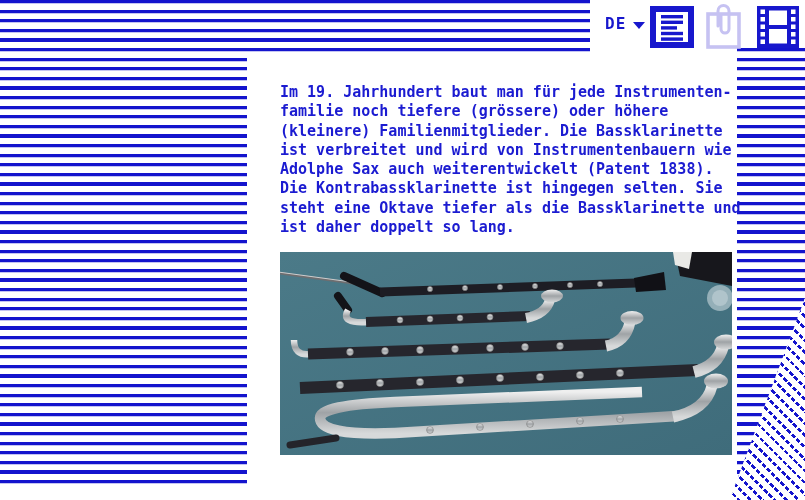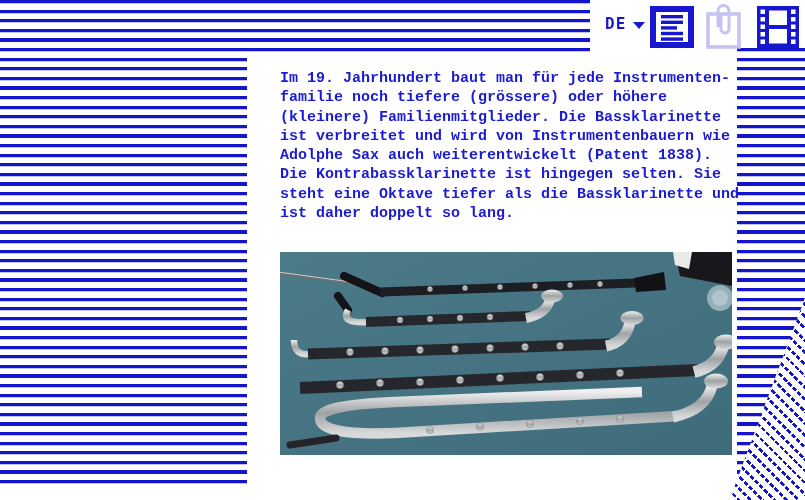--- a/index.html
+++ b/index.html
@@ -29,24 +29,23 @@
     position:absolute;left:605px;top:14px;display:flex;align-items:center;gap:7px;
     color:#1717cd;font-size:16px;font-weight:bold;cursor:pointer;letter-spacing:1px;
   }
   .chev{width:0;height:0;border-left:6px solid transparent;border-right:6px solid transparent;border-top:7px solid #1717cd;margin-top:3px;}
   .hicon{position:absolute;cursor:pointer;background:none;border:none;padding:0;}
   .icon-doc{left:650px;top:6px;}
   .icon-clip{left:703px;top:1px;}
   .icon-film{left:756px;top:6px;}
   
   .body-text{
-    position:absolute;left:280px;top:69px;width:480px;
+    position:absolute;left:280px;top:83px;width:480px;
     color:#1b1bd1;font-size:15px;line-height:19.3px;font-weight:bold;
     white-space:pre-line;
-    font-family:Liberation Mono, monospace;
   }
   .photo{position:absolute;left:280px;top:252px;width:452px;height:203px;display:block;}
   .caption{
     position:absolute;left:280px;top:464px;width:480px;
     color:#1b1bd1;font-size:15px;font-weight:bold;white-space:nowrap;
   }
 </style>
 </head>
 <body>
 

